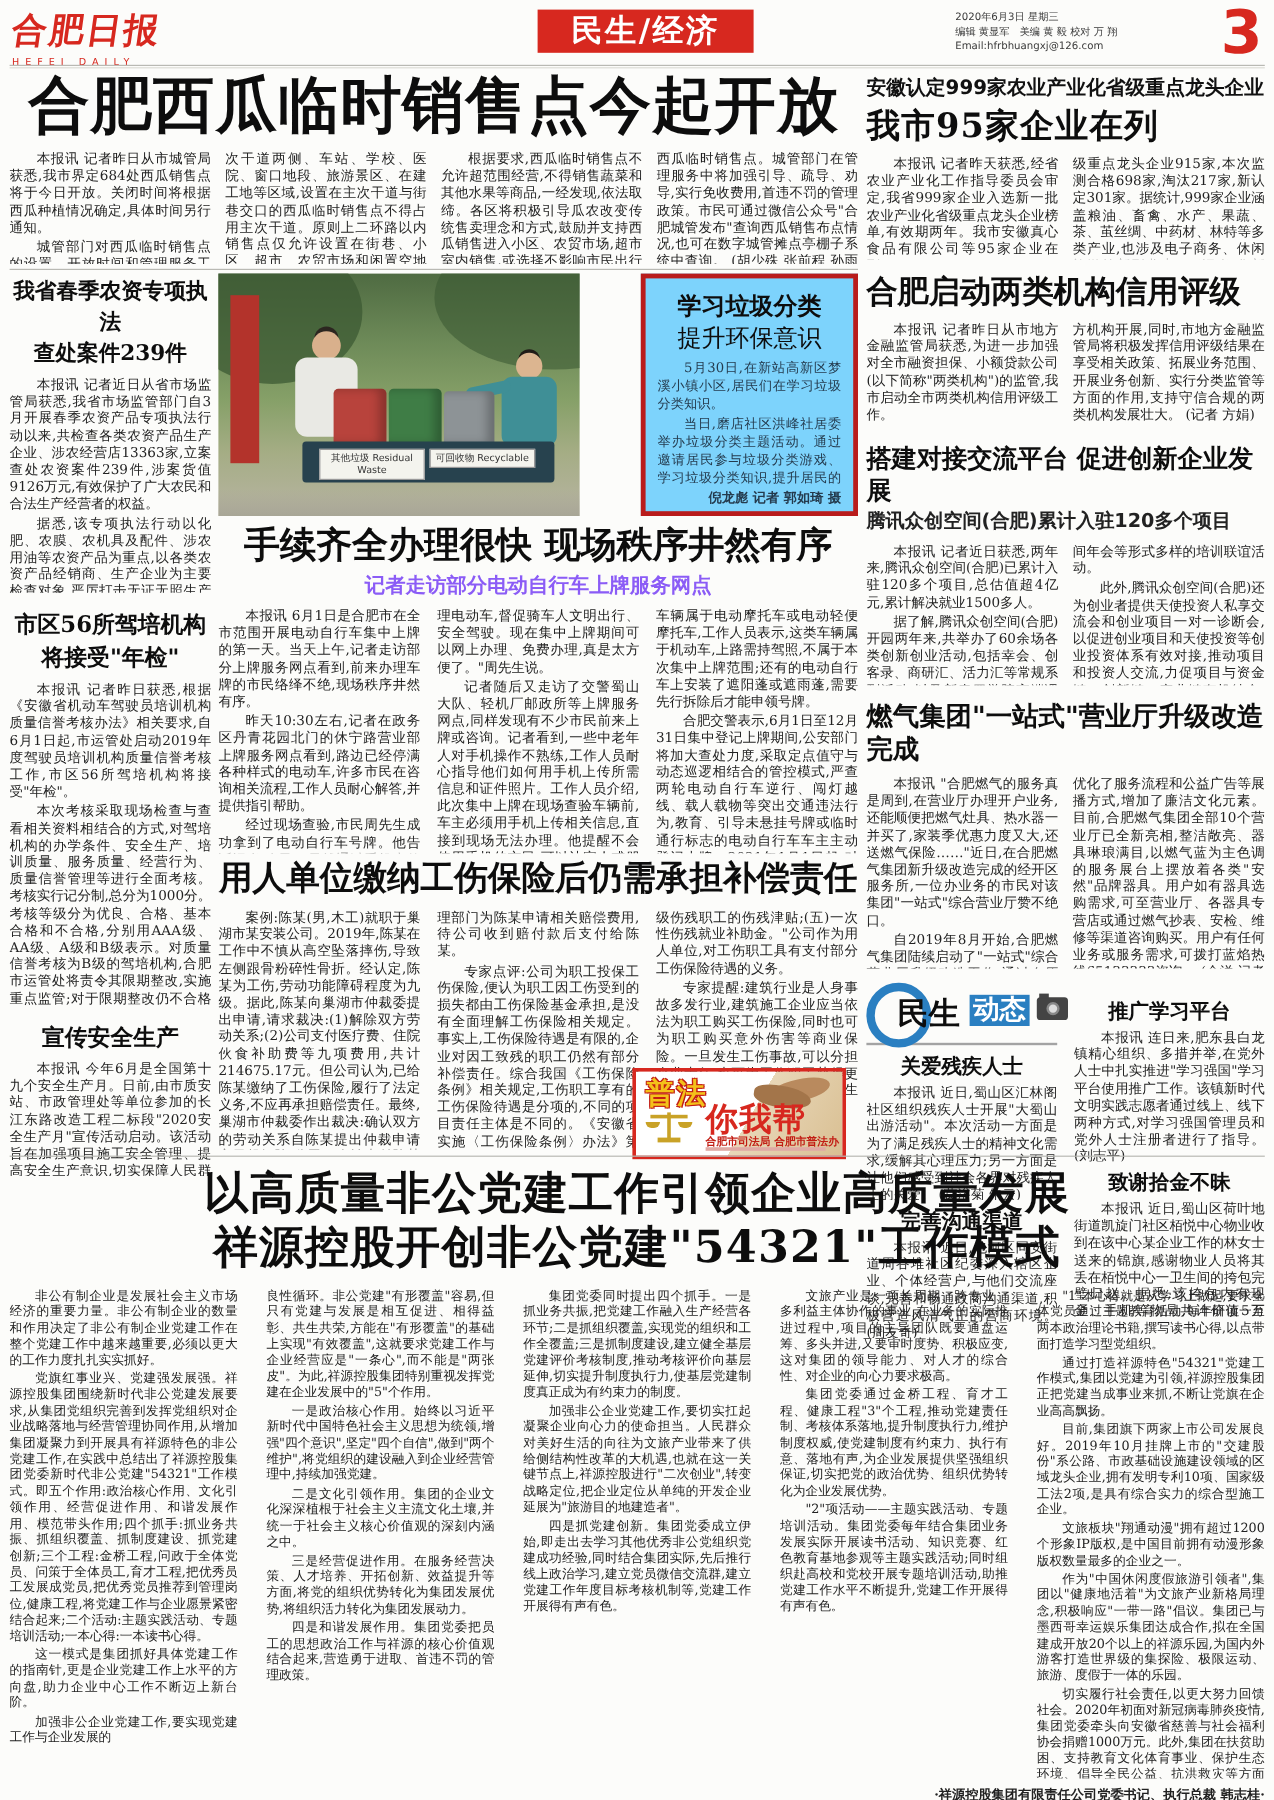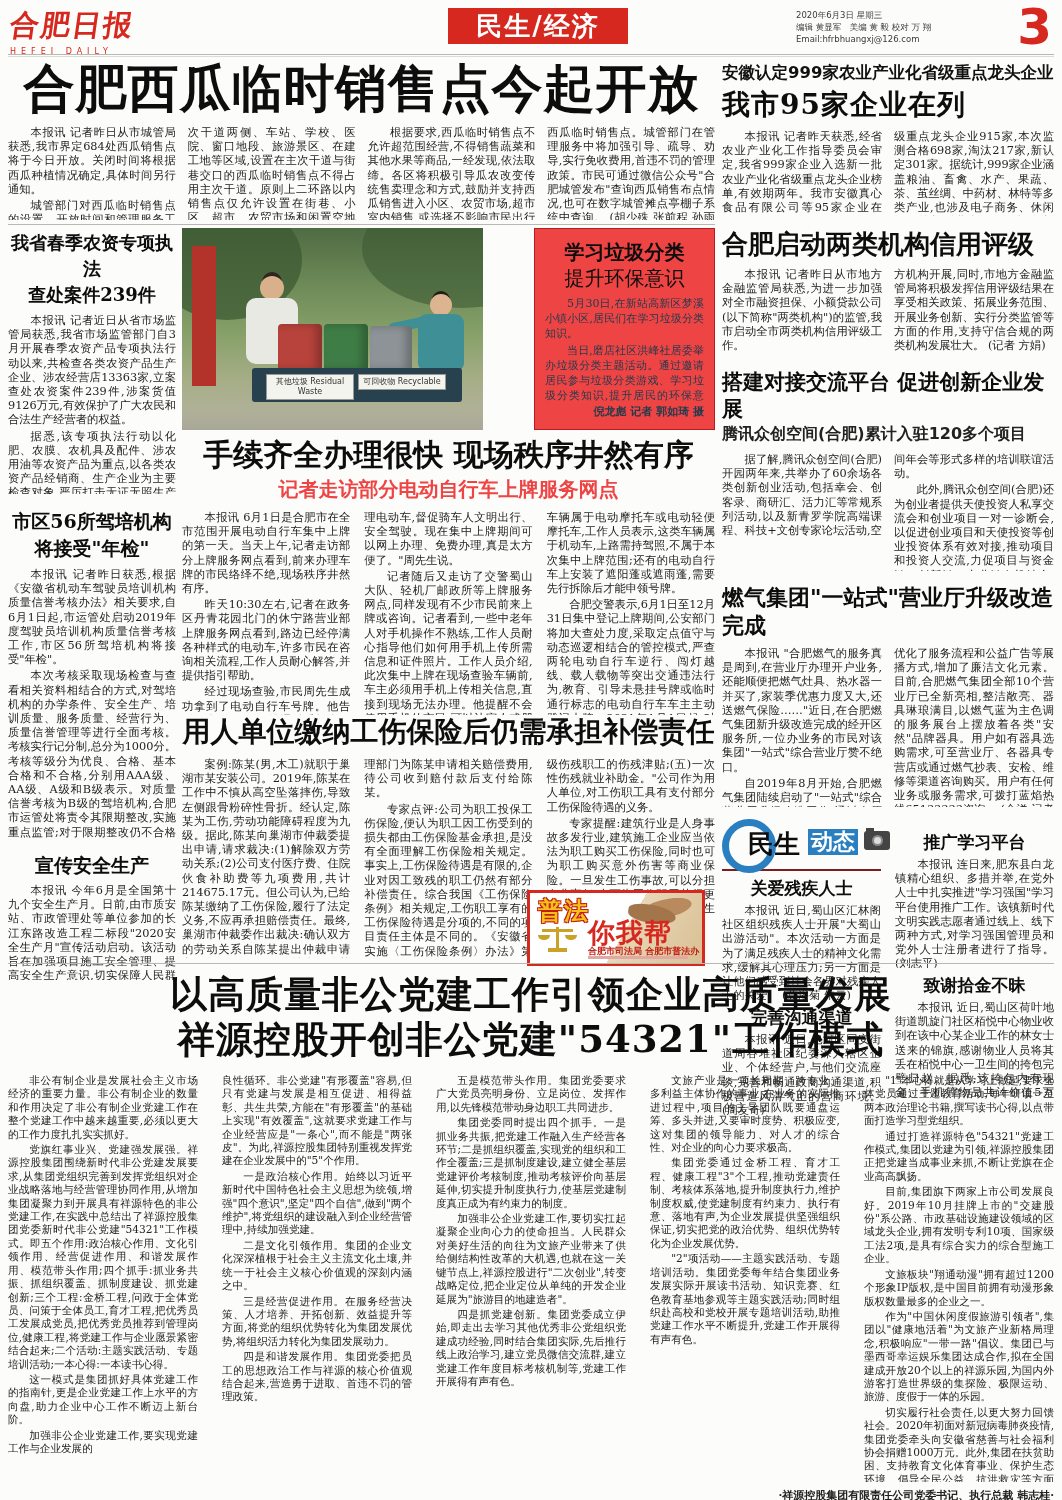--- a/index.html
+++ b/index.html
@@ -14,21 +14,21 @@
   .body-sm{font-size:10.6px;line-height:13.4px;text-align:justify;color:#222;overflow:hidden;}
   .cols{display:flex;}
   .cols>div{flex:1;}
   .hl{font-weight:bold;color:#0d0d0d;}
   .rule-h{border-top:1px solid #b9b9b3;}
   .kicker{font-family:"DejaVu Sans",sans-serif;font-weight:bold;}
   
   .brand-red{color:#d7281f;}
   #banner{background:#d7281f;color:#fff;text-align:center;font-weight:bold;}
   
-  #caption-box{background:#ef4444;border:1px solid #b91c1c;}
+  #caption-box{background:#7dd3fc;border:4px solid #b91c1c;}
   #caption-box p{font-size:11px;line-height:15px;color:#243b4e;}
   
   #photo{background:linear-gradient(180deg,#4f6b42 0%,#6d8a58 28%,#86a068 52%,#a5ad85 74%,#b7b4a2 100%);overflow:hidden;}
   .tree{position:absolute;border-radius:50%;background:#3c5a33;opacity:.75;}
   .bin{position:absolute;border-radius:4px 4px 2px 2px;box-shadow:inset -6px 0 8px rgba(0,0,0,.25);}
   .bin-label{position:absolute;background:#f4f4ee;color:#333;font-size:8px;line-height:10px;
              text-align:center;padding:2px;border:1px solid #999;font-family:"DejaVu Sans",sans-serif;}
   
   #ms-ring{border:7px solid #2a7fc1;border-radius:50%;}
   #ms-sub{background:#2a7fc1;color:#fff;font-weight:bold;}
@@ -137,21 +137,21 @@
     <div class="sans hl" style="font-size:20px;line-height:26px;text-align:center;font-weight:400;margin-bottom:5px;">提升环保意识</div>
     <div style="overflow:hidden;height:108px;text-align:justify;">
       <p>5月30日,在新站高新区梦溪小镇小区,居民们在学习垃圾分类知识。</p>
       <p>当日,磨店社区洪峰社居委举办垃圾分类主题活动。通过邀请居民参与垃圾分类游戏、学习垃圾分类知识,提升居民的环保意识,共建绿色、文明家园。</p>
     </div>
     <div style="font-size:11px;font-weight:bold;text-align:right;color:#243b4e;">倪龙彪 记者 郭如琦 摄</div>
   </div>
 
   <section class="abs" style="left:182px;top:436px;width:533px;height:274px;">
     <h2 class="serif hl" style="margin:0;font-size:30px;line-height:38px;text-align:center;">手续齐全办理很快 现场秩序井然有序</h2>
-    <h3 class="sans" style="margin:2px 0 8px 0;font-size:20px;font-weight:bold;text-align:center;color:#ef4444;">记者走访部分电动自行车上牌服务网点</h3>
+    <h3 class="sans" style="margin:2px 0 8px 0;font-size:17px;font-weight:bold;text-align:center;color:#8b5cf6;">记者走访部分电动自行车上牌服务网点</h3>
     <div class="cols body-txt" style="gap:14px;height:204px;">
       <div>
         <p>本报讯 6月1日是合肥市在全市范围开展电动自行车集中上牌的第一天。当天上午,记者走访部分上牌服务网点看到,前来办理车牌的市民络绎不绝,现场秩序井然有序。</p>
         <p>昨天10:30左右,记者在政务区丹青花园北门的休宁路营业部上牌服务网点看到,路边已经停满各种样式的电动车,许多市民在咨询相关流程,工作人员耐心解答,并提供指引帮助。</p>
         <p>经过现场查验,市民周先生成功拿到了电动自行车号牌。他告诉记者,自己一早就通过手机上传了车辆信息和相关证件照片,预约了现场查验的时间,在现场等待了大约半小时后,就领到了号牌。"给电动车上牌是好事,能更好地管</p>
       </div>
       <div>
         <p class="cont">理电动车,督促骑车人文明出行、安全驾驶。现在集中上牌期间可以网上办理、免费办理,真是太方便了。"周先生说。</p>
         <p>记者随后又走访了交警蜀山大队、轻机厂邮政所等上牌服务网点,同样发现有不少市民前来上牌或咨询。记者看到,一些中老年人对手机操作不熟练,工作人员耐心指导他们如何用手机上传所需信息和证件照片。工作人员介绍,此次集中上牌在现场查验车辆前,车主必须用手机上传相关信息,直接到现场无法办理。他提醒不会使用手机的市民,可以让家人或朋友代为操作。</p>
 
@@ -224,20 +224,21 @@
           <p class="cont">方机构开展,同时,市地方金融监管局将积极发挥信用评级结果在享受相关政策、拓展业务范围、开展业务创新、实行分类监管等方面的作用,支持守信合规的两类机构发展壮大。 (记者 方娟)</p>
         </div>
       </div>
     </article>
 
     <article style="margin-top:14px;">
       <h2 class="serif hl" style="margin:0;font-size:21px;line-height:27px;">搭建对接交流平台 促进创新企业发展</h2>
       <h3 class="sans" style="margin:2px 0 8px 0;font-size:16px;font-weight:bold;color:#222;">腾讯众创空间(合肥)累计入驻120多个项目</h3>
       <div class="cols body-txt" style="gap:12px;height:118px;">
         <div>
+          <p>本报讯 记者近日获悉,两年来,腾讯众创空间(合肥)已累计入驻120多个项目,总估值超4亿元,累计解决就业1500多人。</p>
           <p>据了解,腾讯众创空间(合肥)开园两年来,共举办了60余场各类创新创业活动,包括幸会、创客录、商研汇、活力汇等常规系列活动,以及新青罗学院高端课程、科技+文创专家论坛活动,空</p>
         </div>
         <div>
           <p class="cont">间年会等形式多样的培训联谊活动。</p>
           <p>此外,腾讯众创空间(合肥)还为创业者提供天使投资人私享交流会和创业项目一对一诊断会,以促进创业项目和天使投资等创业投资体系有效对接,推动项目和投资人交流,力促项目与资金链、创新链、产业链有机结合,加快创新企业孵化与成长壮大。 (苏明 记者 苏晓琼)</p>
         </div>
       </div>
     </article>
 
     <article style="margin-top:12px;">
@@ -249,21 +250,21 @@
         </div>
         <div>
           <p class="cont">优化了服务流程和公益广告等展播方式,增加了廉洁文化元素。目前,合肥燃气集团全部10个营业厅已全新亮相,整洁敞亮、器具琳琅满目,以燃气蓝为主色调的服务展台上摆放着各类"安然"品牌器具。用户如有器具选购需求,可至营业厅、各器具专营店或通过燃气抄表、安检、维修等渠道咨询购买。用户有任何业务或服务需求,可拨打蓝焰热线65133333咨询。 (余洋 记者 王蔚蔚)</p>
 
         </div>
       </div>
     </article>
 
     <div style="margin-top:10px;display:flex;gap:14px;">
       <div style="flex:1;">
-        <div style="position:relative;height:52px;border-bottom:2px solid #7f1d1d;margin-bottom:6px;">
+        <div style="position:relative;height:52px;border-bottom:2px solid #a3a3a3;margin-bottom:6px;">
           <div id="ms-ring" class="abs" style="left:0;top:2px;width:40px;height:40px;"></div>
           <div class="abs sans hl" style="left:26px;top:10px;font-size:26px;font-weight:900;">民生</div>
           <div id="ms-sub" class="abs sans" style="left:86px;top:12px;font-size:22px;line-height:26px;padding:0 3px;">动态</div>
           <div class="abs" style="left:142px;top:14px;width:26px;height:19px;background:#444;border-radius:3px;">
             <div style="position:absolute;left:8px;top:4px;width:11px;height:11px;border-radius:50%;background:#ddd;border:2px solid #888;box-sizing:border-box;"></div>
             <div style="position:absolute;left:2px;top:-3px;width:8px;height:4px;background:#444;"></div>
           </div>
         </div>
         <h3 class="serif hl" style="margin:0 0 4px 0;font-size:17px;text-align:center;">关爱残疾人士</h3>
         <div class="body-txt" style="height:96px;">
@@ -299,21 +300,20 @@
         <p>加强非公企业党建工作,要实现党建工作与企业发展的</p>
       </div>
       <div>
         <p class="cont">良性循环。非公党建"有形覆盖"容易,但只有党建与发展是相互促进、相得益彰、共生共荣,方能在"有形覆盖"的基础上实现"有效覆盖",这就要求党建工作与企业经营应是"一条心",而不能是"两张皮"。为此,祥源控股集团特别重视发挥党建在企业发展中的"5"个作用。</p>
         <p>一是政治核心作用。始终以习近平新时代中国特色社会主义思想为统领,增强"四个意识",坚定"四个自信",做到"两个维护",将党组织的建设融入到企业经营管理中,持续加强党建。</p>
         <p>二是文化引领作用。集团的企业文化深深植根于社会主义主流文化土壤,并统一于社会主义核心价值观的深刻内涵之中。</p>
         <p>三是经营促进作用。在服务经营决策、人才培养、开拓创新、效益提升等方面,将党的组织优势转化为集团发展优势,将组织活力转化为集团发展动力。</p>
         <p>四是和谐发展作用。集团党委把员工的思想政治工作与祥源的核心价值观结合起来,营造勇于进取、首违不罚的管理政策。</p>
       </div>
       <div>
-        <p>五是模范带头作用。集团党委要求广大党员亮明身份、立足岗位、发挥作用,以先锋模范带动身边职工共同进步。</p>
         <p>集团党委同时提出四个抓手。一是抓业务共振,把党建工作融入生产经营各环节;二是抓组织覆盖,实现党的组织和工作全覆盖;三是抓制度建设,建立健全基层党建评价考核制度,推动考核评价向基层延伸,切实提升制度执行力,使基层党建制度真正成为有约束力的制度。</p>
         <p>加强非公企业党建工作,要切实扛起凝聚企业向心力的使命担当。人民群众对美好生活的向往为文旅产业带来了供给侧结构性改革的大机遇,也就在这一关键节点上,祥源控股进行"二次创业",转变战略定位,把企业定位从单纯的开发企业延展为"旅游目的地建造者"。</p>
         <p>四是抓党建创新。集团党委成立伊始,即走出去学习其他优秀非公党组织党建成功经验,同时结合集团实际,先后推行线上政治学习,建立党员微信交流群,建立党建工作年度目标考核机制等,党建工作开展得有声有色。</p>
       </div>
       <div>
         <p>文旅产业是一项长周期、跨专业、多利益主体协作的事业,在业务的实际推进过程中,项目的主导团队既要通盘运筹、多头并进,又要审时度势、积极应变,这对集团的领导能力、对人才的综合性、对企业的向心力要求极高。</p>
         <p>集团党委通过金桥工程、育才工程、健康工程"3"个工程,推动党建责任制、考核体系落地,提升制度执行力,维护制度权威,使党建制度有约束力、执行有意、落地有声,为企业发展提供坚强组织保证,切实把党的政治优势、组织优势转化为企业发展优势。</p>
         <p>"2"项活动——主题实践活动、专题培训活动。集团党委每年结合集团业务发展实际开展读书活动、知识竞赛、红色教育基地参观等主题实践活动;同时组织赴高校和党校开展专题培训活动,助推党建工作水平不断提升,党建工作开展得有声有色。</p>
       </div>
       <div>

